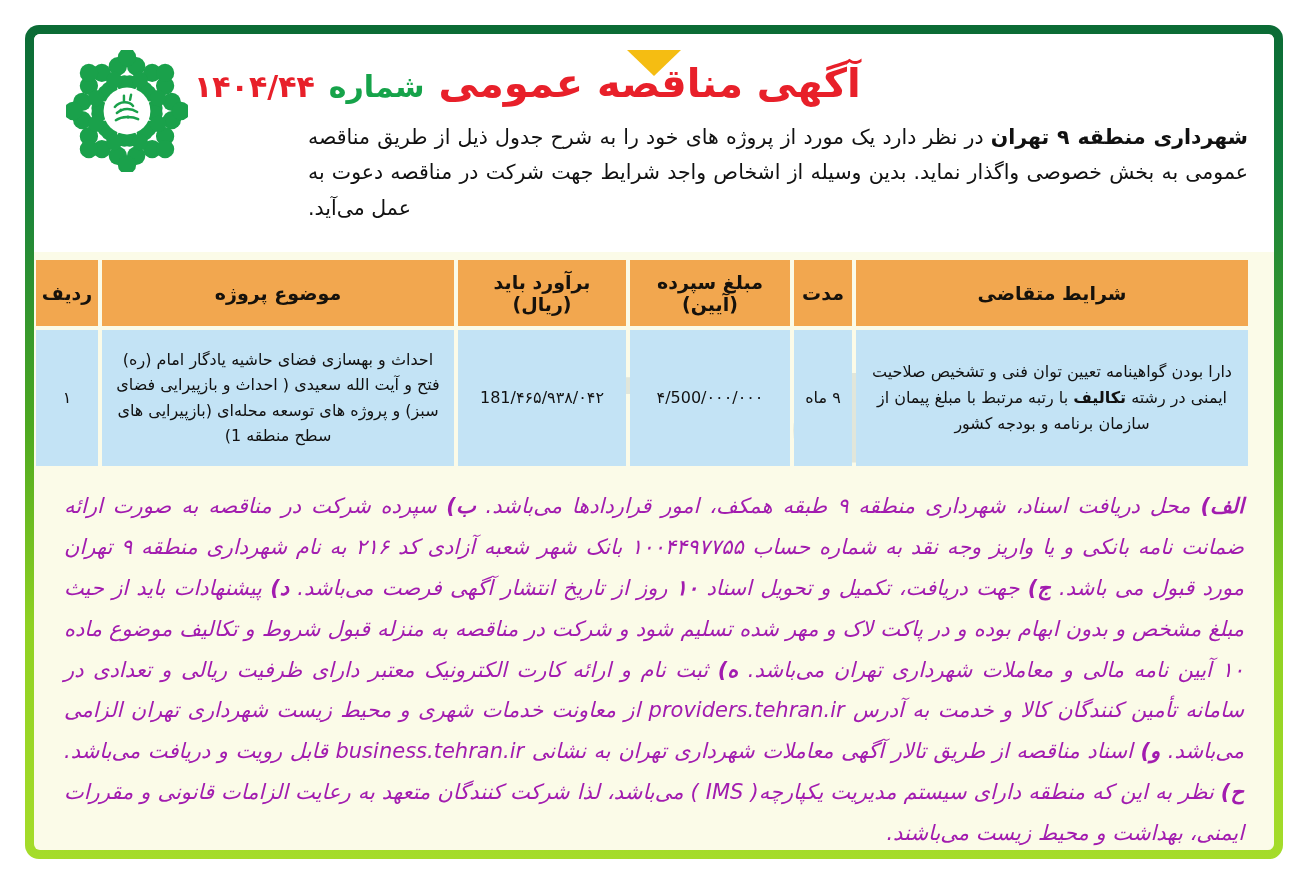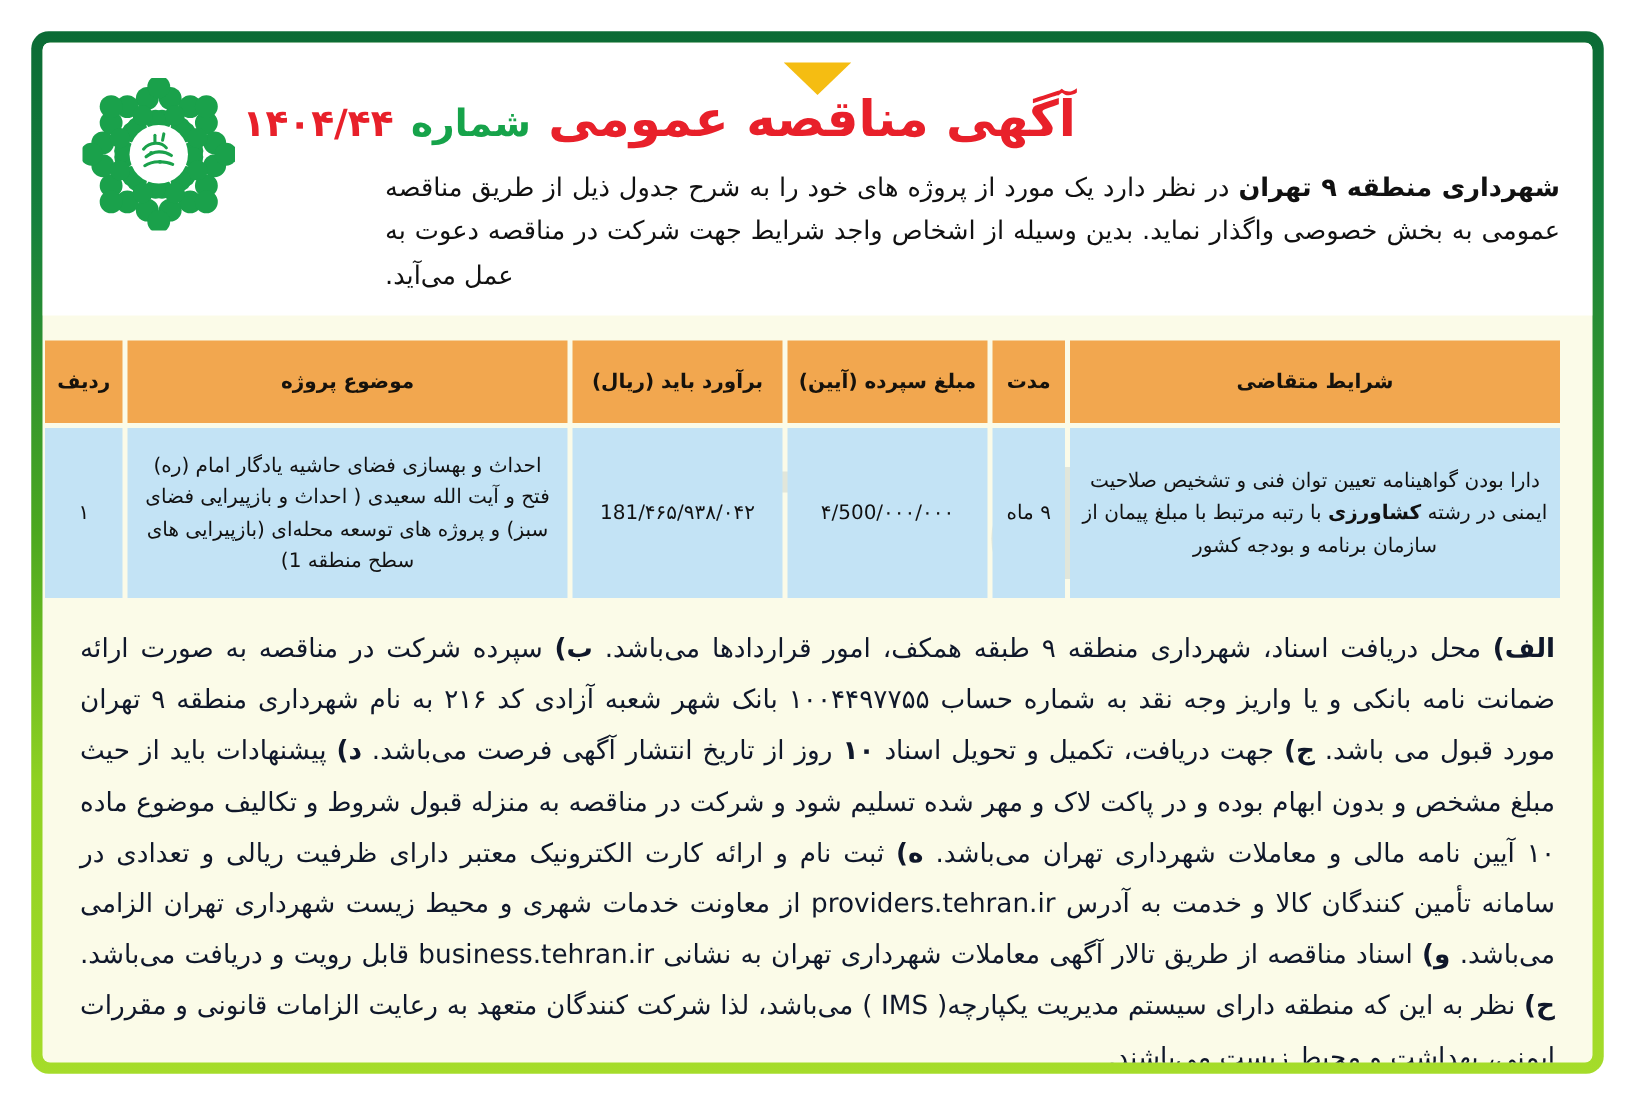--- a/index.html
+++ b/index.html
@@ -48,21 +48,21 @@
     border-top:26px solid #f5bd12;
     z-index:6;
   }
 
   
   #content{position:relative;z-index:3;padding:0 22px;}
 
   
   .headline-row{
     display:flex;align-items:flex-start;justify-content:center;
-    padding-top:22px;
+    padding-top:10px;
   }
   .logo-wrap{width:132px;flex:0 0 132px;padding-top:6px;}
   .logo-wrap svg{display:block;width:122px;height:122px;}
 
   .headline-block{flex:1;text-align:left;padding-left:6px;}
   .headline{
     direction:rtl;
     margin:16px 0 0 0;
     font-size:40px;
     font-weight:bold;
@@ -89,21 +89,21 @@
     direction:rtl;
     width:1192px;
     margin:18px auto 0 auto;
     border-collapse:separate;
     border-spacing:4px 4px;
     table-layout:fixed;
   }
   table#tender-table th{
     background:#f2a74f;
     color:#16120c;
-    font-size:16px;
+    font-size:19px;
     font-weight:bold;
     height:62px;
     vertical-align:middle;
     text-align:center;
     padding:2px 4px;
   }
   table#tender-table td{
     background:#c3e3f5;
     color:#111;
     font-size:16px;
@@ -123,22 +123,23 @@
   col.c-duration{width:58px;}
   col.c-terms{width:392px;}
 
   
   .body-text{
     direction:rtl;
     text-align:justify;
     text-align-last:right;
     font-size:21px;
     line-height:1.95;
-    color:#0f172a;
+    color:#a21caf;
     margin:16px 8px 0 8px;
+    font-style:italic;
   }
   .body-text b{font-weight:bold;}
   .ltr{direction:ltr;unicode-bidi:embed;display:inline-block;}
 
   
   .footer{
     direction:rtl;
     margin:10px 10px 0 10px;
     text-align:right;
     color:#16a34a;
@@ -349,21 +350,21 @@
             <th>شرایط متقاضی</th>
             <th>مدت</th>
             <th>مبلغ سپرده (آیین)</th>
             <th>برآورد باید (ریال)</th>
             <th>موضوع پروژه</th>
             <th>ردیف</th>
           </tr>
         </thead>
         <tbody>
           <tr>
-            <td class="cell-terms"><span>دارا بودن گواهینامه تعیین توان فنی و تشخیص صلاحیت ایمنی در رشته </span><b>کشاورزی</b><span> با رتبه مرتبط با مبلغ پیمان از سازمان برنامه و بودجه کشور</span></td>
+            <td class="cell-terms"><span>دارا بودن گواهینامه تعیین توان فنی و تشخیص صلاحیت ایمنی در رشته </span><b>تکالیف</b><span> با رتبه مرتبط با مبلغ پیمان از سازمان برنامه و بودجه کشور</span></td>
             <td class="cell-duration">۹ ماه</td>
             <td class="cell-num">۴/500/۰۰۰/۰۰۰</td>
             <td class="cell-num">181/۴۶۵/۹۳۸/۰۴۲</td>
             <td class="cell-subject">احداث و بهسازی فضای حاشیه یادگار امام (ره) فتح و آیت الله سعیدی ( احداث و بازپیرایی فضای سبز) و پروژه های توسعه محله‌ای (بازپیرایی های سطح منطقه 1)</td>
             <td class="cell-rowno">۱</td>
           </tr>
         </tbody>
       </table>
 
       <p class="body-text"><b>الف)</b><span> محل دریافت اسناد، شهرداری منطقه ۹ طبقه همکف، امور قراردادها می‌باشد. </span><b>ب)</b><span> سپرده شرکت در مناقصه به صورت ارائه ضمانت نامه بانکی و یا واریز وجه نقد به شماره حساب </span><span>۱۰۰۴۴۹۷۷۵۵</span><span> بانک شهر شعبه آزادی کد </span><span>۲۱۶</span><span> به نام شهرداری منطقه ۹ تهران مورد قبول می باشد. </span><b>ج)</b><span> جهت دریافت، تکمیل و تحویل اسناد </span><b>۱۰</b><span> روز از تاریخ انتشار آگهی فرصت می‌باشد. </span><b>د)</b><span> پیشنهادات باید از حیث مبلغ مشخص و بدون ابهام بوده و در پاکت لاک و مهر شده تسلیم شود و شرکت در مناقصه به منزله قبول شروط و تکالیف موضوع ماده ۱۰ آیین نامه مالی و معاملات شهرداری تهران می‌باشد. </span><b>ه)</b><span> ثبت نام و ارائه کارت الکترونیک معتبر دارای ظرفیت ریالی و تعدادی در سامانه تأمین کنندگان کالا و خدمت به آدرس </span><span class="ltr">providers.tehran.ir</span><span> از معاونت خدمات شهری و محیط زیست شهرداری تهران الزامی می‌باشد. </span><b>و)</b><span> اسناد مناقصه از طریق تالار آگهی معاملات شهرداری تهران به نشانی </span><span class="ltr">business.tehran.ir</span><span> قابل رویت و دریافت می‌باشد. </span><b>ح)</b><span> نظر به این که منطقه دارای سیستم مدیریت یکپارچه( </span><span class="ltr">IMS</span><span> ) می‌باشد، لذا شرکت کنندگان متعهد به رعایت الزامات قانونی و مقررات ایمنی، بهداشت و محیط زیست می‌باشند.</span></p>

